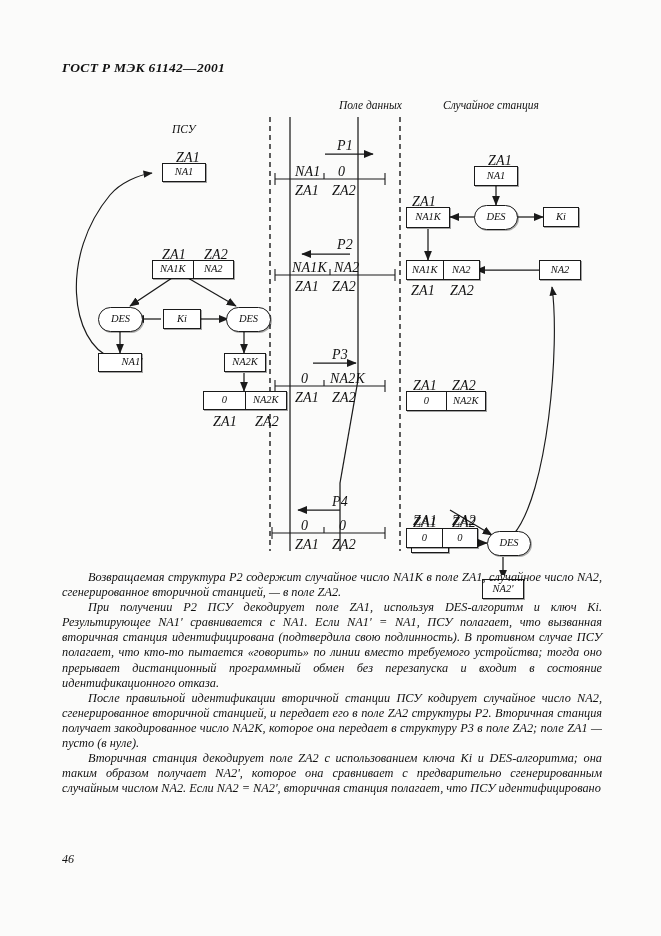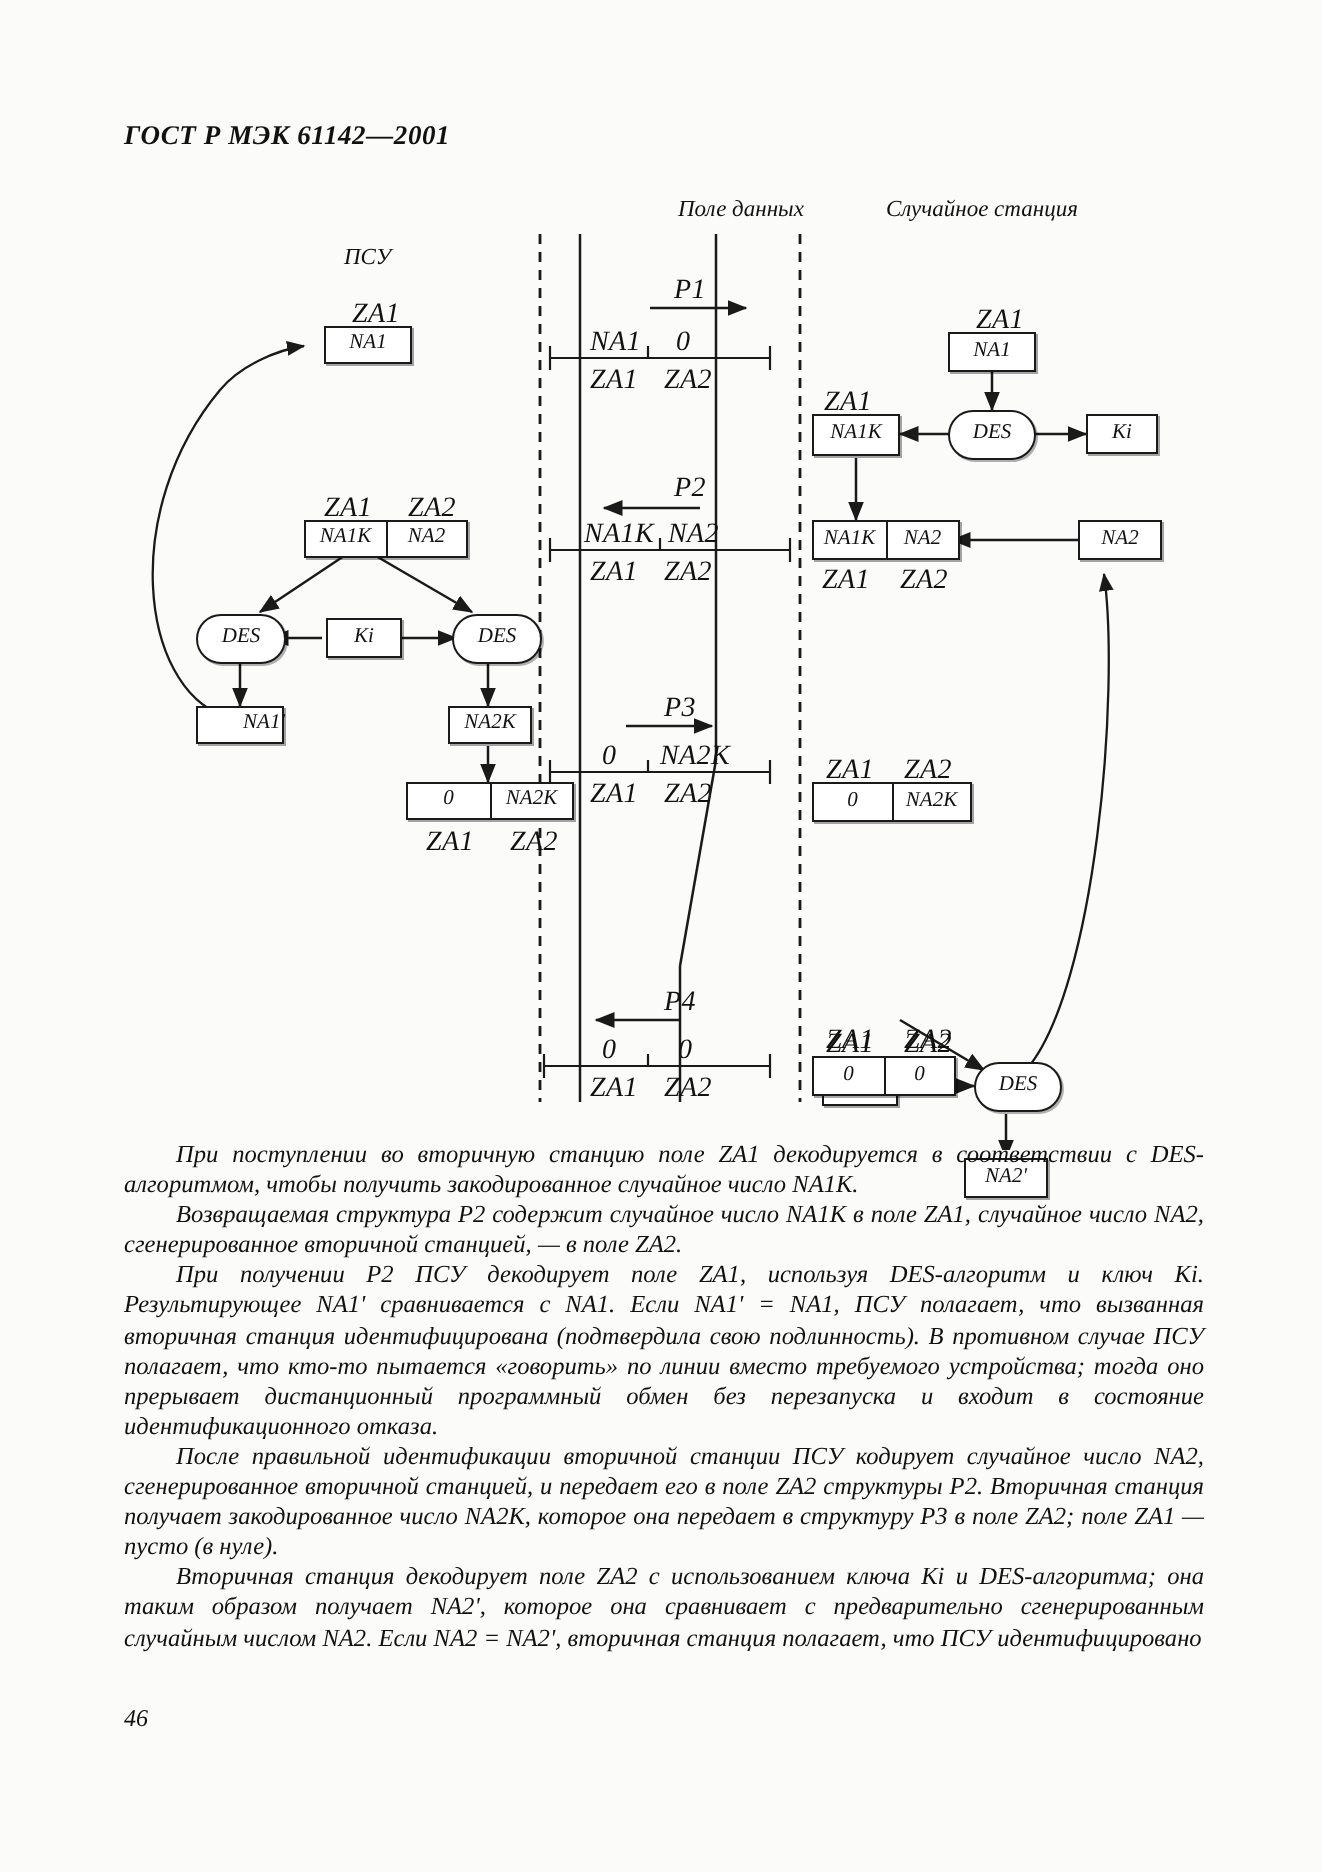--- a/index.html
+++ b/index.html
@@ -244,21 +244,20 @@
   </div>
 
   <div class="bx2" style="position:absolute;left:406px;top:528px;width:72px;height:20px;">
     <span>0</span>
     <span>0</span>
   </div>
   <div class="lbl" style="position:absolute;left:413px;top:513px;">ZA1</div>
   <div class="lbl" style="position:absolute;left:452px;top:513px;">ZA2</div>
 
   <div class="body">
-    <p>При поступлении во вторичную станцию поле ZA1 декодируется в соответствии с DES-алгоритмом, чтобы получить закодированное случайное число NA1K.</p>
     <p>Возвращаемая структура P2 содержит случайное число NA1K в поле ZA1, случайное число NA2, сгенерированное вторичной станцией, — в поле ZA2.</p>
     <p>При получении P2 ПСУ декодирует поле ZA1, используя DES-алгоритм и ключ Ki. Результирующее NA1' сравнивается с NA1. Если NA1' = NA1, ПСУ полагает, что вызванная вторичная станция идентифицирована (подтвердила свою подлинность). В противном случае ПСУ полагает, что кто-то пытается «говорить» по линии вместо требуемого устройства; тогда оно прерывает дистанционный программный обмен без перезапуска и входит в состояние идентификационного отказа.</p>
     <p>После правильной идентификации вторичной станции ПСУ кодирует случайное число NA2, сгенерированное вторичной станцией, и передает его в поле ZA2 структуры P2. Вторичная станция получает закодированное число NA2K, которое она передает в структуру P3 в поле ZA2; поле ZA1 — пусто (в нуле).</p>
     <p>Вторичная станция декодирует поле ZA2 с использованием ключа Ki и DES-алгоритма; она таким образом получает NA2', которое она сравнивает с предварительно сгенерированным случайным числом NA2. Если NA2 = NA2', вторичная станция полагает, что ПСУ идентифицировано</p>
   </div>
 
   <div class="pageno">46</div>
 </div>
 
 </body></html>

